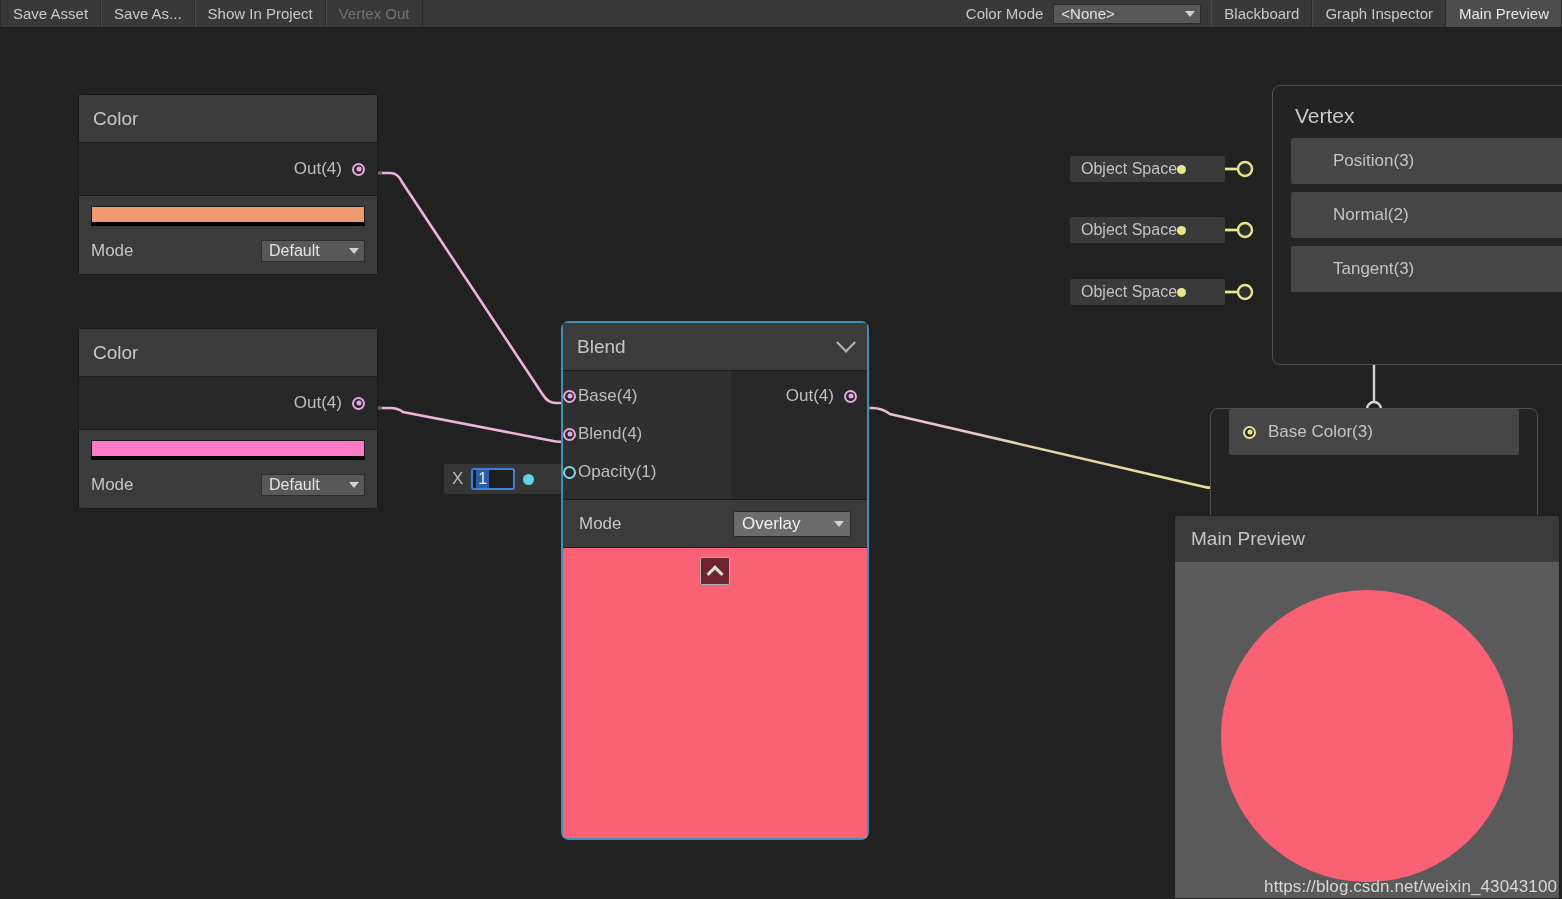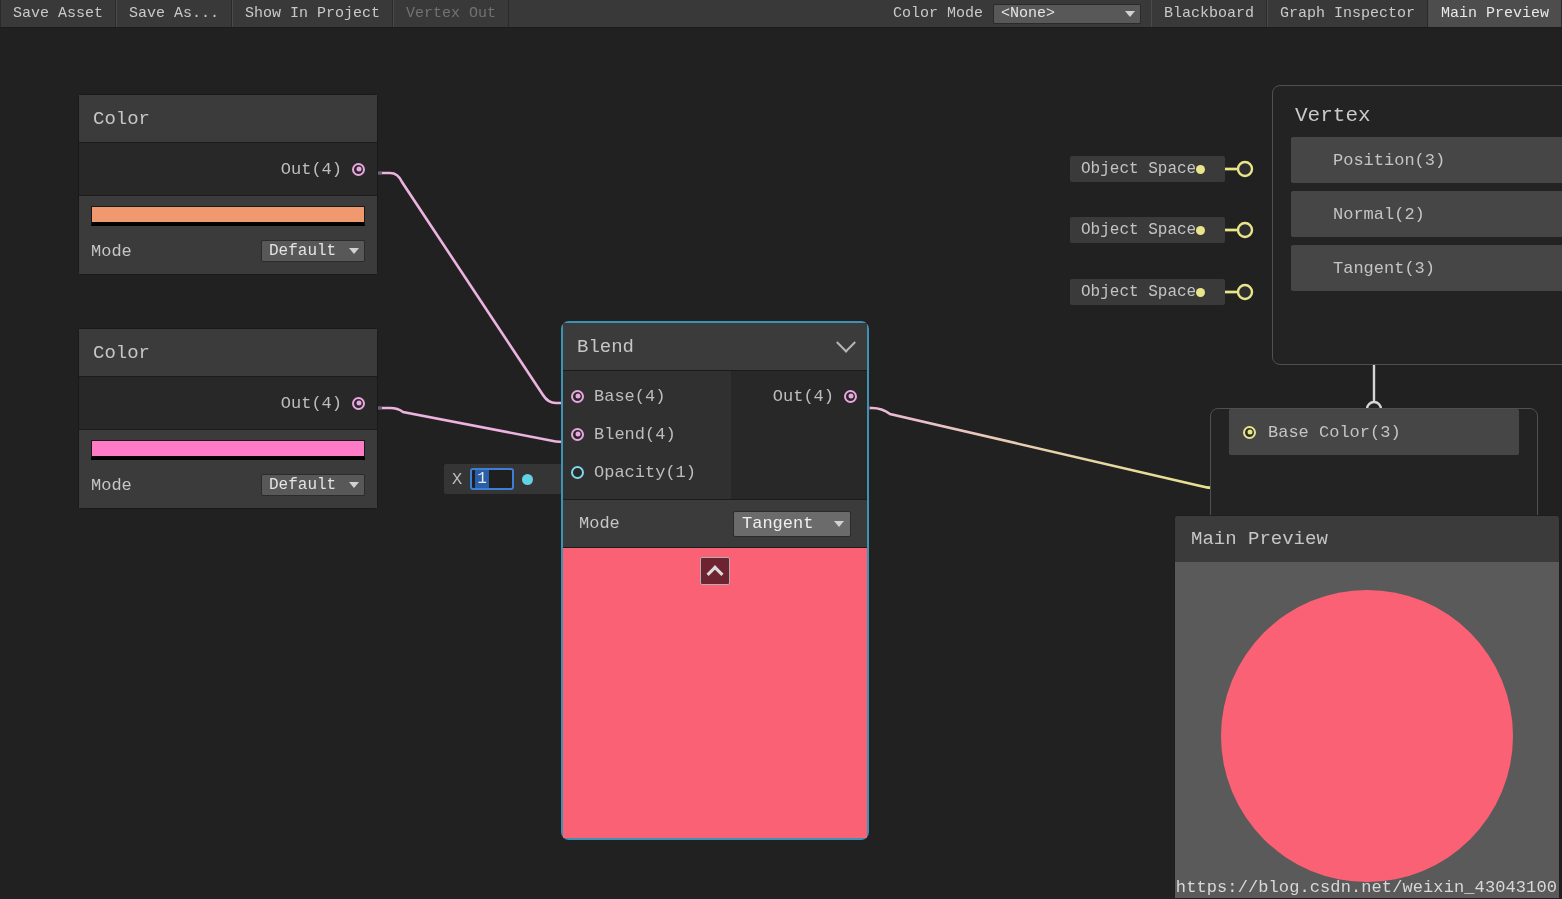--- a/index.html
+++ b/index.html
@@ -2,21 +2,21 @@
 <html><head>
 <meta charset="utf-8">
 <style>
   * { box-sizing: border-box; margin: 0; padding: 0; }
   html, body {
     width: 1562px; height: 899px;
     background: #1e1e1e;
     font-family: "Liberation Sans", sans-serif;
     overflow: hidden;
   }
-  #root { position: relative; width: 1562px; height: 700px; background: #212121; font-family: Liberation Mono, monospace; }
+  #root { position: relative; width: 1562px; height: 700px; background: #212121; }
 
   
   .toolbar {
     position: absolute; left: 0; top: 0; width: 1562px; height: 28px;
     background: #393939; display: flex; align-items: stretch;
     border-bottom: 1px solid #1c1c1c;
   }
   .tb-btn {
     display: flex; align-items: center; padding: 0 12px;
     font-size: 15px; color: #c9c9c9;
@@ -97,21 +97,21 @@
     width: 104px; height: 22px; background: #585858;
     border: 1px solid #2b2b2b; border-radius: 2px; padding: 0 5px 0 7px;
     font-size: 16px; color: #e4e4e4;
   }
 
   
   .blend-node { width: 308px; border: 2px solid #3e92b5; border-radius: 6px; background: #282828; }
   .blend-grid { display: flex; border-bottom: 1px solid #1b1b1b; }
   .blend-in { width: 168px; background: #303030; padding: 6px 0 8px 0; }
   .blend-out { flex: 1; background: #282828; padding: 6px 0 8px 0; display: flex; align-items: flex-start; justify-content: flex-end; }
-  .blend-in .port-row { height: 38px; padding-left: 8px; gap: 10px; }
+  .blend-in .port-row { height: 38px; padding-left: 0; gap: 2px; }
   .blend-out-row { display: flex; align-items: center; gap: 10px; padding: 0 10px 0 0; height: 38px; }
   .blend-mode-row {
     display: flex; align-items: center; justify-content: space-between;
     height: 48px; padding: 0 16px; background: #3b3b3b; border-bottom: 1px solid #1b1b1b;
   }
   .blend-mode-dd {
     display: flex; align-items: center; justify-content: space-between;
     width: 118px; height: 26px; background: #6b6b6b; border: 1px solid #2b2b2b;
     border-radius: 2px; padding: 0 6px 0 8px; font-size: 17px; color: #f0f0f0;
   }
@@ -308,21 +308,21 @@
         <div class="blend-out">
           <div class="blend-out-row">
             <span class="port-label">Out(4)</span>
             <span class="dot-out"></span>
           </div>
         </div>
       </div>
       <div class="blend-mode-row">
         <span class="mode-label">Mode</span>
         <span class="blend-mode-dd">
-          <span>Tangent</span>
+          <span>Overlay</span>
           <span class="caret-down"></span>
         </span>
       </div>
       <div class="blend-preview" id="blendPreview" style="background: rgb(251, 97, 117);">
         <span class="collapse-btn">
           <span class="chev-up"></span>
         </span>
       </div>
     </div>
 

